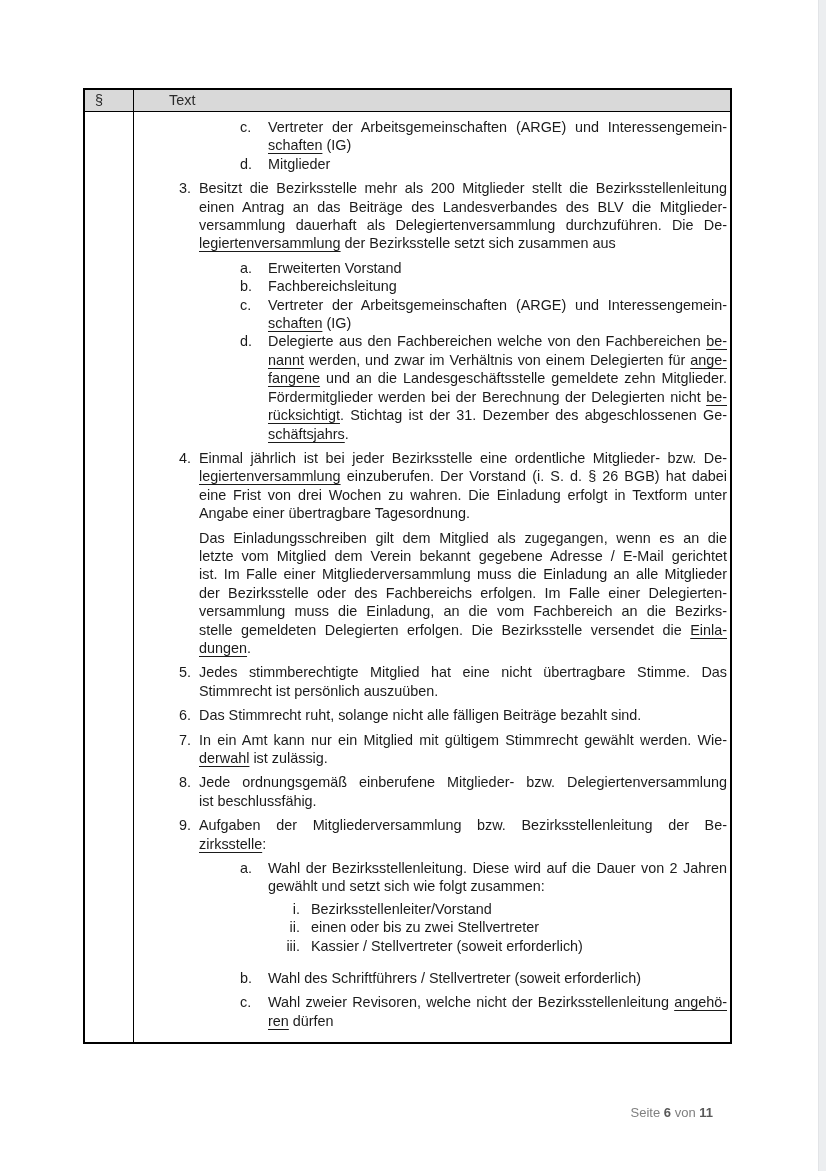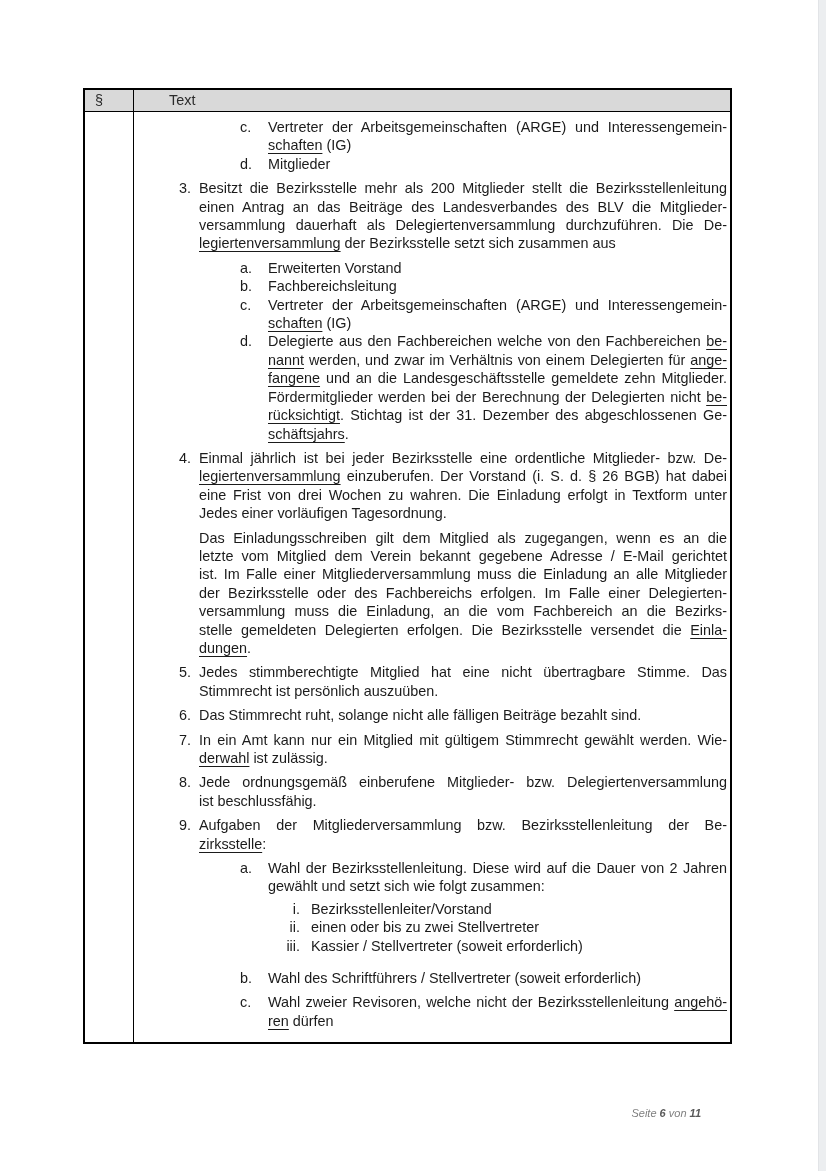--- a/index.html
+++ b/index.html
@@ -50,24 +50,23 @@
     text-decoration-style:wavy;
     text-decoration-color:#d40000;
     text-decoration-thickness:1px;
     text-underline-offset:3px;
     text-decoration-skip-ink:none;
     text-decoration:underline;
   }
 
   
   .footer{
-    position:absolute;top:1104px;right:125px;
-    font-size:11px;line-height:18px;
+    position:absolute;top:1104px;right:113px;
+    font-size:13px;line-height:18px;
     color:#7f7f7f;
-    font-style:italic;
   }
   .footer b{color:#595959;font-weight:bold;}
 
   
   .edge-strip{
     position:absolute;top:0;right:0;
     width:7px;height:1171px;
     background:#eceef0;
     border-left:1px solid #e2e4e7;
   }
@@ -134,21 +133,21 @@
             <div class="line just"><span class="sq">rücksichtigt</span>. Stichtag ist der 31. Dezember des abgeschlossenen Ge-</div>
             <div class="line"><span class="sq">schäftsjahrs</span>.</div>
           </div>
         </div>
         <div class="block b-l1 g-para">
           <span class="marker">4.</span>
           <div class="lines">
             <div class="line just">Einmal jährlich ist bei jeder Bezirksstelle eine ordentliche Mitglieder- bzw. De-</div>
             <div class="line just"><span class="sq">legiertenversammlung</span> einzuberufen. Der Vorstand (i. S. d. § 26 BGB) hat dabei</div>
             <div class="line just">eine Frist von drei Wochen zu wahren. Die Einladung erfolgt in Textform unter</div>
-            <div class="line">Jedes einer vorläufigen Tagesordnung.</div>
+            <div class="line">Angabe einer übertragbare Tagesordnung.</div>
           </div>
         </div>
         <div class="block b-l0 g-para">
           <div class="lines">
             <div class="line just">Das Einladungsschreiben gilt dem Mitglied als zugegangen, wenn es an die</div>
             <div class="line just">letzte vom Mitglied dem Verein bekannt gegebene Adresse / E-Mail gerichtet</div>
             <div class="line just">ist. Im Falle einer Mitgliederversammlung muss die Einladung an alle Mitglieder</div>
             <div class="line just">der Bezirksstelle oder des Fachbereichs erfolgen. Im Falle einer Delegierten-</div>
             <div class="line just">versammlung muss die Einladung, an die vom Fachbereich an die Bezirks-</div>
             <div class="line just">stelle gemeldeten Delegierten erfolgen. Die Bezirksstelle versendet die <span class="sq">Einla-</span></div>

